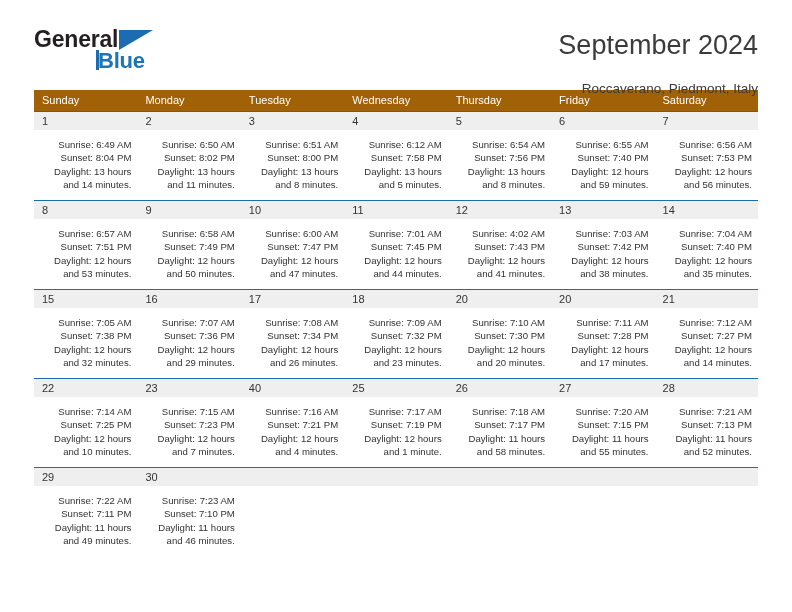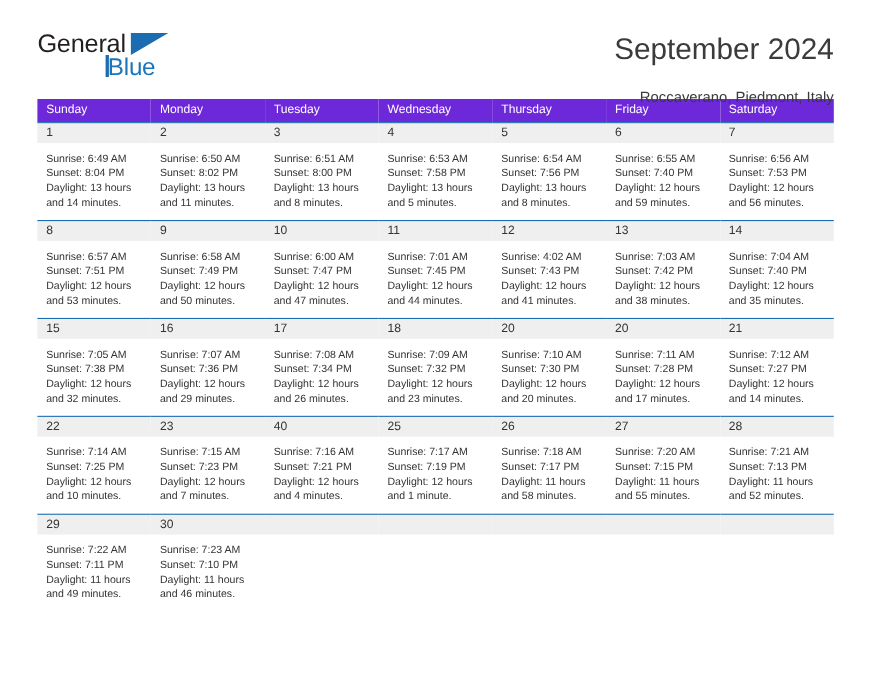--- a/index.html
+++ b/index.html
@@ -28,20 +28,21 @@
     align-items: flex-start;
     justify-content: space-between;
     padding: 28px 34px 0 34px;
     height: 76px;
   }
   .brand {
     position: relative;
     width: 150px;
     height: 48px;
     line-height: 1;
+    font-weight: bold;
   }
   .brand-general {
     font-size: 23px;
     color: #231f20;
     letter-spacing: -0.2px;
     font-family: "Liberation Sans", sans-serif;
   }
   .brand-blue {
     position: absolute;
     left: 64px;
@@ -87,21 +88,21 @@
   }
 
   
   .calendar {
     margin: 14px 34px 0 34px;
     width: 724px;
     border-collapse: collapse;
     table-layout: fixed;
   }
   .calendar th {
-    background: #6d28d9;
+    background: #a16207;
     color: #ffffff;
     font-size: 11px;
     font-weight: normal;
     text-align: left;
     padding: 4px 0 4px 8px;
     height: 21px;
     border: none;
   }
   .calendar td {
     vertical-align: top;
@@ -124,20 +125,21 @@
   }
   .daynum.empty {
     background: #efefef;
     color: transparent;
   }
   .cellbody {
     padding: 8px 6px 0 8px;
     font-size: 9.6px;
     line-height: 13.6px;
     color: #333333;
+    text-align: right;
   }
   .cellbody div { white-space: nowrap; }
   td.blank .cellbody { visibility: hidden; }
 </style>
 </head>
 <body>
 
 <div class="page">
 
   <div class="header">
@@ -193,21 +195,21 @@
             <div class="cellbody">
               <div>Sunrise: 6:51 AM</div>
               <div>Sunset: 8:00 PM</div>
               <div>Daylight: 13 hours</div>
               <div>and 8 minutes.</div>
             </div>
           </td>
           <td class="daycell">
             <div class="daynum">4</div>
             <div class="cellbody">
-              <div>Sunrise: 6:53 AM</div>
+              <div>Sunrise: 6:12 AM</div>
               <div>Sunset: 7:58 PM</div>
               <div>Daylight: 13 hours</div>
               <div>and 5 minutes.</div>
             </div>
           </td>
           <td class="daycell">
             <div class="daynum">5</div>
             <div class="cellbody">
               <div>Sunrise: 6:54 AM</div>
               <div>Sunset: 7:56 PM</div>

